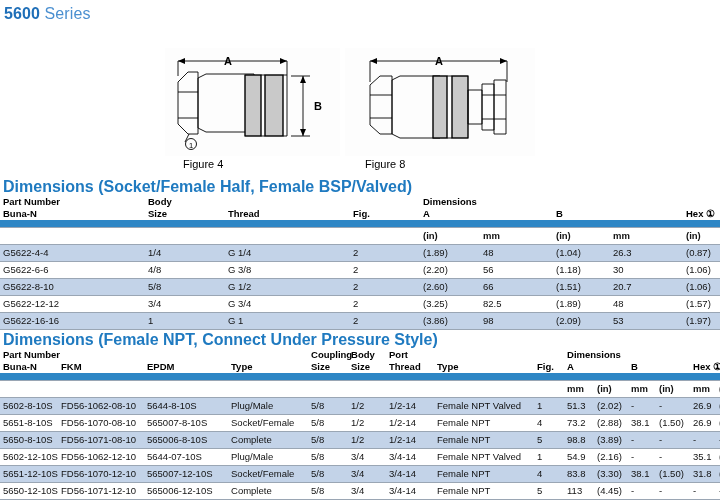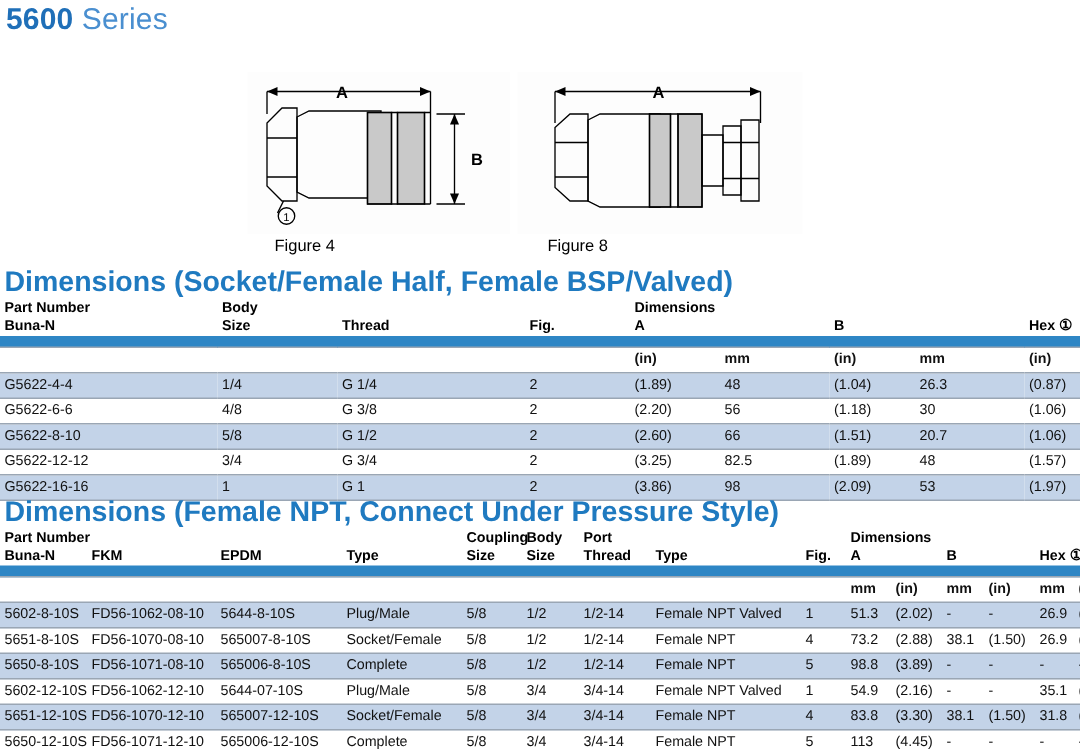--- a/index.html
+++ b/index.html
@@ -14,21 +14,21 @@
     color: #000000;
     overflow: hidden;
     position: relative;
   }
 
   
   .title-block {
     padding: 2px 0 0 4px;
   }
   .title-line1 {
-    font-size: 20px;
+    font-size: 16px;
     line-height: 23px;
     color: #4a8fd0;
     font-weight: 400;
     letter-spacing: 0.1px;
   }
   .title-line1 .bold-num {
     font-weight: 700;
     color: #1f6fb8;
   }
   .title-line2 {
@@ -57,21 +57,21 @@
     position: absolute;
     font-size: 11px;
     font-weight: 400;
     color: #000;
   }
   .cap4 { left: 18px;  top: 110px; }
   .cap5 { left: 200px; top: 110px; }
 
   
   .section-heading {
-    font-size: 19px;
+    font-size: 16px;
     font-weight: 700;
     color: #1f7ac0;
     padding-left: 3px;
   }
 
   
   table.dim-table {
     border-collapse: collapse;
     width: 720px;
     table-layout: fixed;

